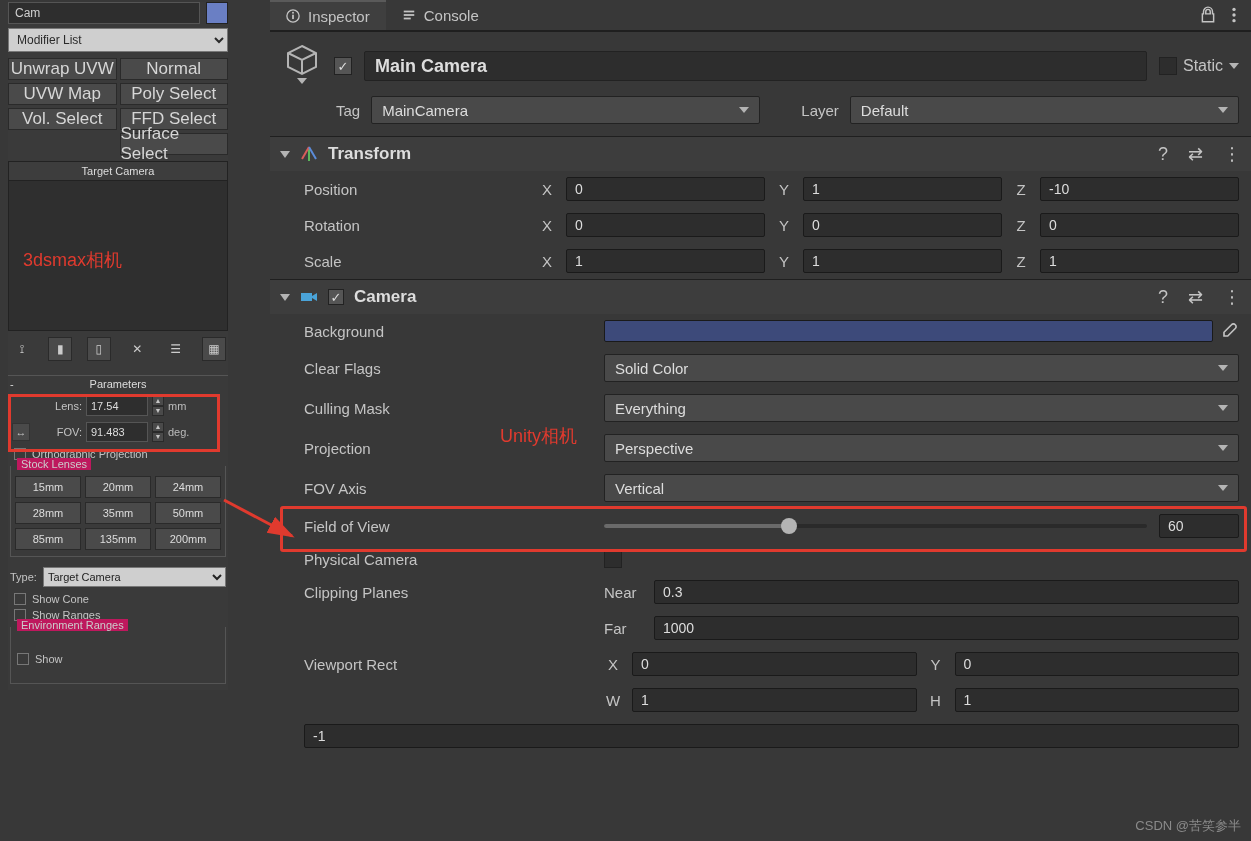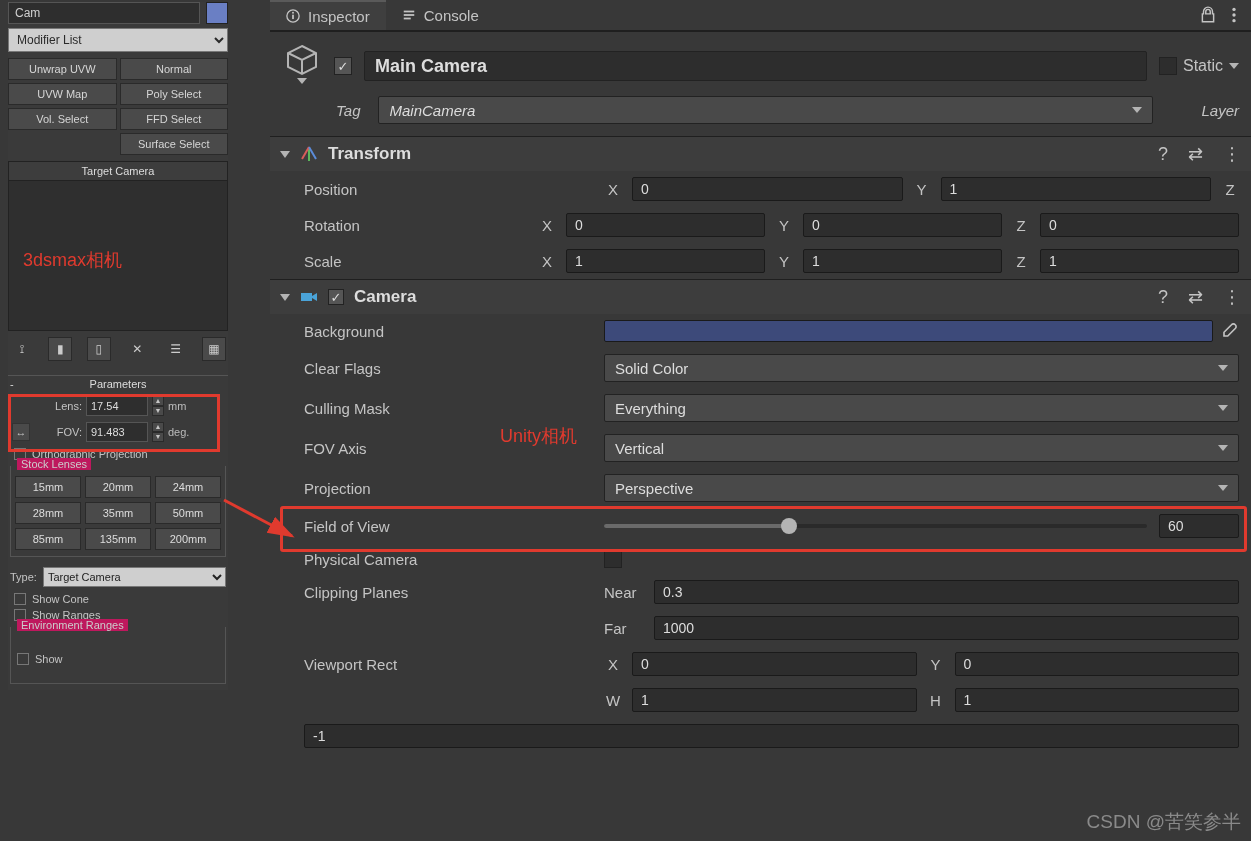--- a/index.html
+++ b/index.html
@@ -6,21 +6,21 @@
 body { background:#383838; color:#c4c4c4; font-size:13px; width:1251px; height:841px; overflow:hidden; position:relative; }
 
 
 .max-panel { position:absolute; left:8px; top:2px; width:220px; background:#3a3a3a; }
 .max-top-row { display:flex; align-items:center; margin-bottom:4px; }
 .max-top-input { flex:1; background:#2e2e2e; border:1px solid #555; color:#d0d0d0; height:22px; padding:0 6px; font-size:12px; }
 .max-color-swatch { width:22px; height:22px; background:#6a7fc4; border:1px solid #222; margin-left:6px; }
 .max-modlist { position:relative; }
 .max-modlist select { width:100%; height:24px; background:#cfcfcf; color:#2a2a2a; border:1px solid #777; font-size:12px; padding-left:4px; }
 .max-btn-grid { display:grid; grid-template-columns:1fr 1fr; gap:3px; margin:6px 0; }
-.max-btn { background:#4a4a4a; border:1px solid #2a2a2a; color:#d6d6d6; font-size:11px; height:22px; display:flex; align-items:center; justify-content:center; cursor:pointer; }
+.max-btn { background:#4a4a4a; border:1px solid #2a2a2a; color:#d6d6d6; font-size:17px; height:22px; display:flex; align-items:center; justify-content:center; cursor:pointer; }
 .max-stack { margin-top:6px; border:1px solid #222; background:#2f2f2f; height:170px; position:relative; }
 .max-stack-header { background:#3d3d3d; border-bottom:1px solid #222; padding:3px 0; text-align:center; font-size:11px; color:#ddd; }
 .max-annotation-red { color:#e03a2e; position:absolute; font-size:18px; }
 .max-tools-row { display:flex; gap:6px; margin-top:6px; align-items:center; justify-content:space-between; padding:0 2px; }
 .max-tool { width:24px; height:24px; background:#4a4a4a; border:1px solid #2a2a2a; display:flex; align-items:center; justify-content:center; color:#ccc; font-size:12px; }
 .max-tool.icon-only { background:transparent; border:none; }
 .max-params { margin-top:14px; border-top:1px solid #555; padding-top:2px; }
 .max-params-title { text-align:center; font-size:11px; color:#ddd; position:relative; }
 .max-params-title .minus { position:absolute; left:2px; top:0; }
 .max-field-row { display:flex; align-items:center; gap:4px; margin:6px 4px; font-size:11px; }
@@ -51,21 +51,21 @@
 
 .unity-header { display:flex; align-items:center; padding:12px 12px 4px 12px; gap:12px; }
 .cube-ic { width:40px; height:44px; display:flex; flex-direction:column; align-items:center; color:#b4b4b4; }
 .u-check { width:18px; height:18px; border:1px solid #222; background:#555; display:flex; align-items:center; justify-content:center; color:#ddd; }
 .u-check.checked::after { content:"✓"; font-size:13px; }
 .u-name-input { flex:1; background:#2d2d2d; border:1px solid #222; color:#ddd; font-size:18px; font-weight:bold; padding:4px 10px; height:30px; border-radius:2px; }
 .static-area { display:flex; align-items:center; gap:6px; color:#c4c4c4; font-size:16px; }
 .static-check { width:18px; height:18px; border:1px solid #222; background:#2d2d2d; }
 .caret-down { width:0; height:0; border-left:5px solid transparent; border-right:5px solid transparent; border-top:6px solid #b4b4b4; }
 
-.tag-row { display:flex; align-items:center; padding:4px 12px 12px 66px; gap:18px; font-size:15px;font-style:italic; }
+.tag-row { display:flex; align-items:center; padding:4px 12px 12px 66px; gap:11px; font-size:15px; }
 .u-dd { background:#494949; border:1px solid #222; color:#ddd; padding:4px 10px; border-radius:2px; display:flex; align-items:center; justify-content:space-between; height:28px; }
 .u-dd .caret-down { margin-left:8px; }
 
 .comp { border-top:1px solid #1f1f1f; }
 .comp-header { display:flex; align-items:center; padding:6px 10px; gap:10px; background:#3d3d3d; }
 .collapse-caret { width:0; height:0; border-left:5px solid transparent; border-right:5px solid transparent; border-top:7px solid #b4b4b4; }
 .comp-title { font-size:17px; font-weight:bold; color:#ddd; }
 .comp-header .spacer { flex:1; }
 .comp-ic { width:18px; height:18px; }
 .help-ic, .preset-ic, .dots3-ic { color:#c4c4c4; margin-left:10px; font-size:18px; }
@@ -78,21 +78,21 @@
 .full-dd { flex:1; }
 .color-field { flex:1; height:22px; background:#3d4a7a; border:1px solid #1a1a1a; border-radius:2px; }
 .eyedrop { width:20px; height:20px; margin-left:6px; color:#c4c4c4; }
 .slider-wrap { flex:1; display:flex; align-items:center; gap:12px; }
 .slider-track { flex:1; height:4px; background:#2a2a2a; position:relative; border-radius:2px; }
 .slider-fill { position:absolute; left:0; top:0; bottom:0; background:#6a6a6a; border-radius:2px; }
 .slider-thumb { position:absolute; top:50%; width:16px; height:16px; background:#b4b4b4; border-radius:50%; transform:translate(-50%,-50%); }
 .slider-val { width:80px; background:#2d2d2d; border:1px solid #1a1a1a; color:#ddd; height:24px; padding:0 8px; border-radius:2px; font-size:14px; }
 .sub-label { width:50px; color:#c4c4c4; }
 .unity-redbox { position:absolute; border:3px solid #e03a2e; border-radius:3px; pointer-events:none; }
-.watermark { position:absolute; right:10px; bottom:6px; color:#8a8a8a; font-size:19px; }
+.watermark { position:absolute; right:10px; bottom:6px; color:#8a8a8a; font-size:13px; }
 </style>
 </head>
 <body>
 
 <div class="max-panel">
   <div class="max-top-row">
     <input class="max-top-input" value="Cam" style="">
     <div class="max-color-swatch"></div>
   </div>
   <div class="max-modlist">
@@ -241,20 +241,24 @@
     </div>
   </div>
 
   <div class="tag-row">
     <span>Tag</span>
     <div class="u-dd" style="flex:1;">
       <span>MainCamera</span>
         <div class="caret-down"></div>
     </div>
     <span style="margin-left:30px;">Layer</span>
+    <div class="u-dd" style="flex:1;">
+      <span>Default</span>
+        <div class="caret-down"></div>
+    </div>
   </div>
 
   <div class="comp">
     <div class="comp-header">
       <div class="collapse-caret"></div>
       <svg class="comp-ic" viewBox="0 0 18 18">
           <path d="M9 2v14" stroke="#5bb85b" stroke-width="2"></path>
           <path d="M2 14l7-12" stroke="#d85b5b" stroke-width="2"></path>
           <path d="M16 14L9 2" stroke="#5b8bd8" stroke-width="2"></path>
         </svg>
@@ -265,20 +269,21 @@
       <span class="dots3-ic">⋮</span>
     </div>
     <div class="prop-row">
       <div class="prop-label">Position</div>
       <div class="axis">
         <span class="axis-lbl">X</span>
           <input class="axis-in" value="0" style="">
         <span class="axis-lbl">Y</span>
           <input class="axis-in" value="1" style="">
         <span class="axis-lbl">Z</span>
+          <input class="axis-in" value="-10" style="">
       </div>
     </div>
     <div class="prop-row">
       <div class="prop-label">Rotation</div>
       <div class="axis">
         <span class="axis-lbl">X</span>
           <input class="axis-in" value="0" style="">
         <span class="axis-lbl">Y</span>
           <input class="axis-in" value="0" style="">
         <span class="axis-lbl">Z</span>
@@ -331,30 +336,30 @@
       <div class="prop-label">Culling Mask</div>
       <div class="u-dd full-dd">
           <span>Everything</span>
           <div class="caret-down"></div>
         </div>
     </div>
 
     <div style="position:relative;">
       <div class="max-annotation-red" style="left:230px; top:-4px; font-size:18px;">Unity相机</div>
       <div class="prop-row">
+        <div class="prop-label">Projection</div>
+        <div class="u-dd full-dd">
+            <span>Perspective</span>
+            <div class="caret-down"></div>
+          </div>
+      </div>
+      <div class="prop-row">
         <div class="prop-label">FOV Axis</div>
         <div class="u-dd full-dd">
             <span>Vertical</span>
-            <div class="caret-down"></div>
-          </div>
-      </div>
-      <div class="prop-row">
-        <div class="prop-label">Projection</div>
-        <div class="u-dd full-dd">
-            <span>Perspective</span>
             <div class="caret-down"></div>
           </div>
       </div>
       <div class="prop-row" style="position:relative;">
         <div class="prop-label">Field of View</div>
         <div class="slider-wrap">
           <div class="slider-track">
             <div class="slider-fill" style="width:34%;"></div>
             <div class="slider-thumb" style="left:34%;"></div>
           </div>

